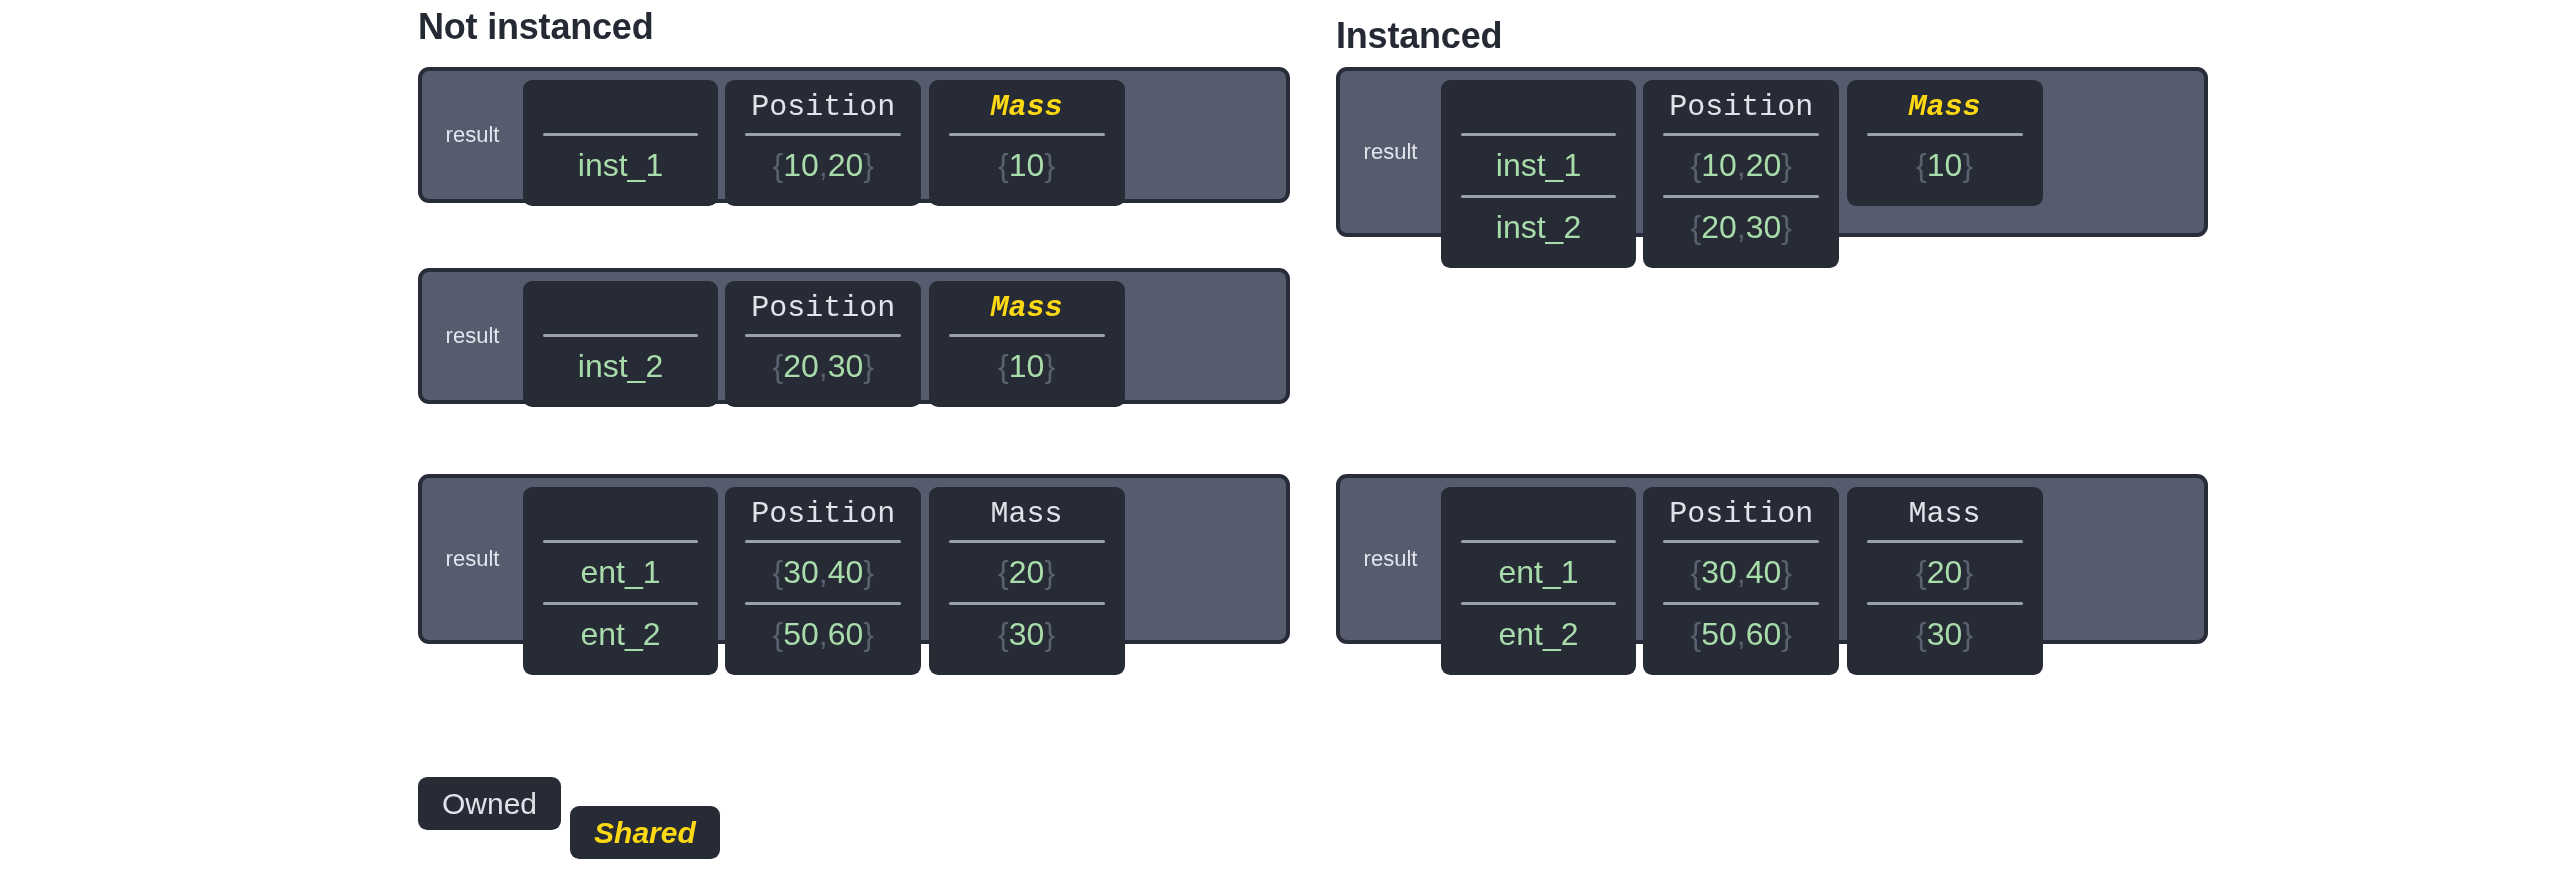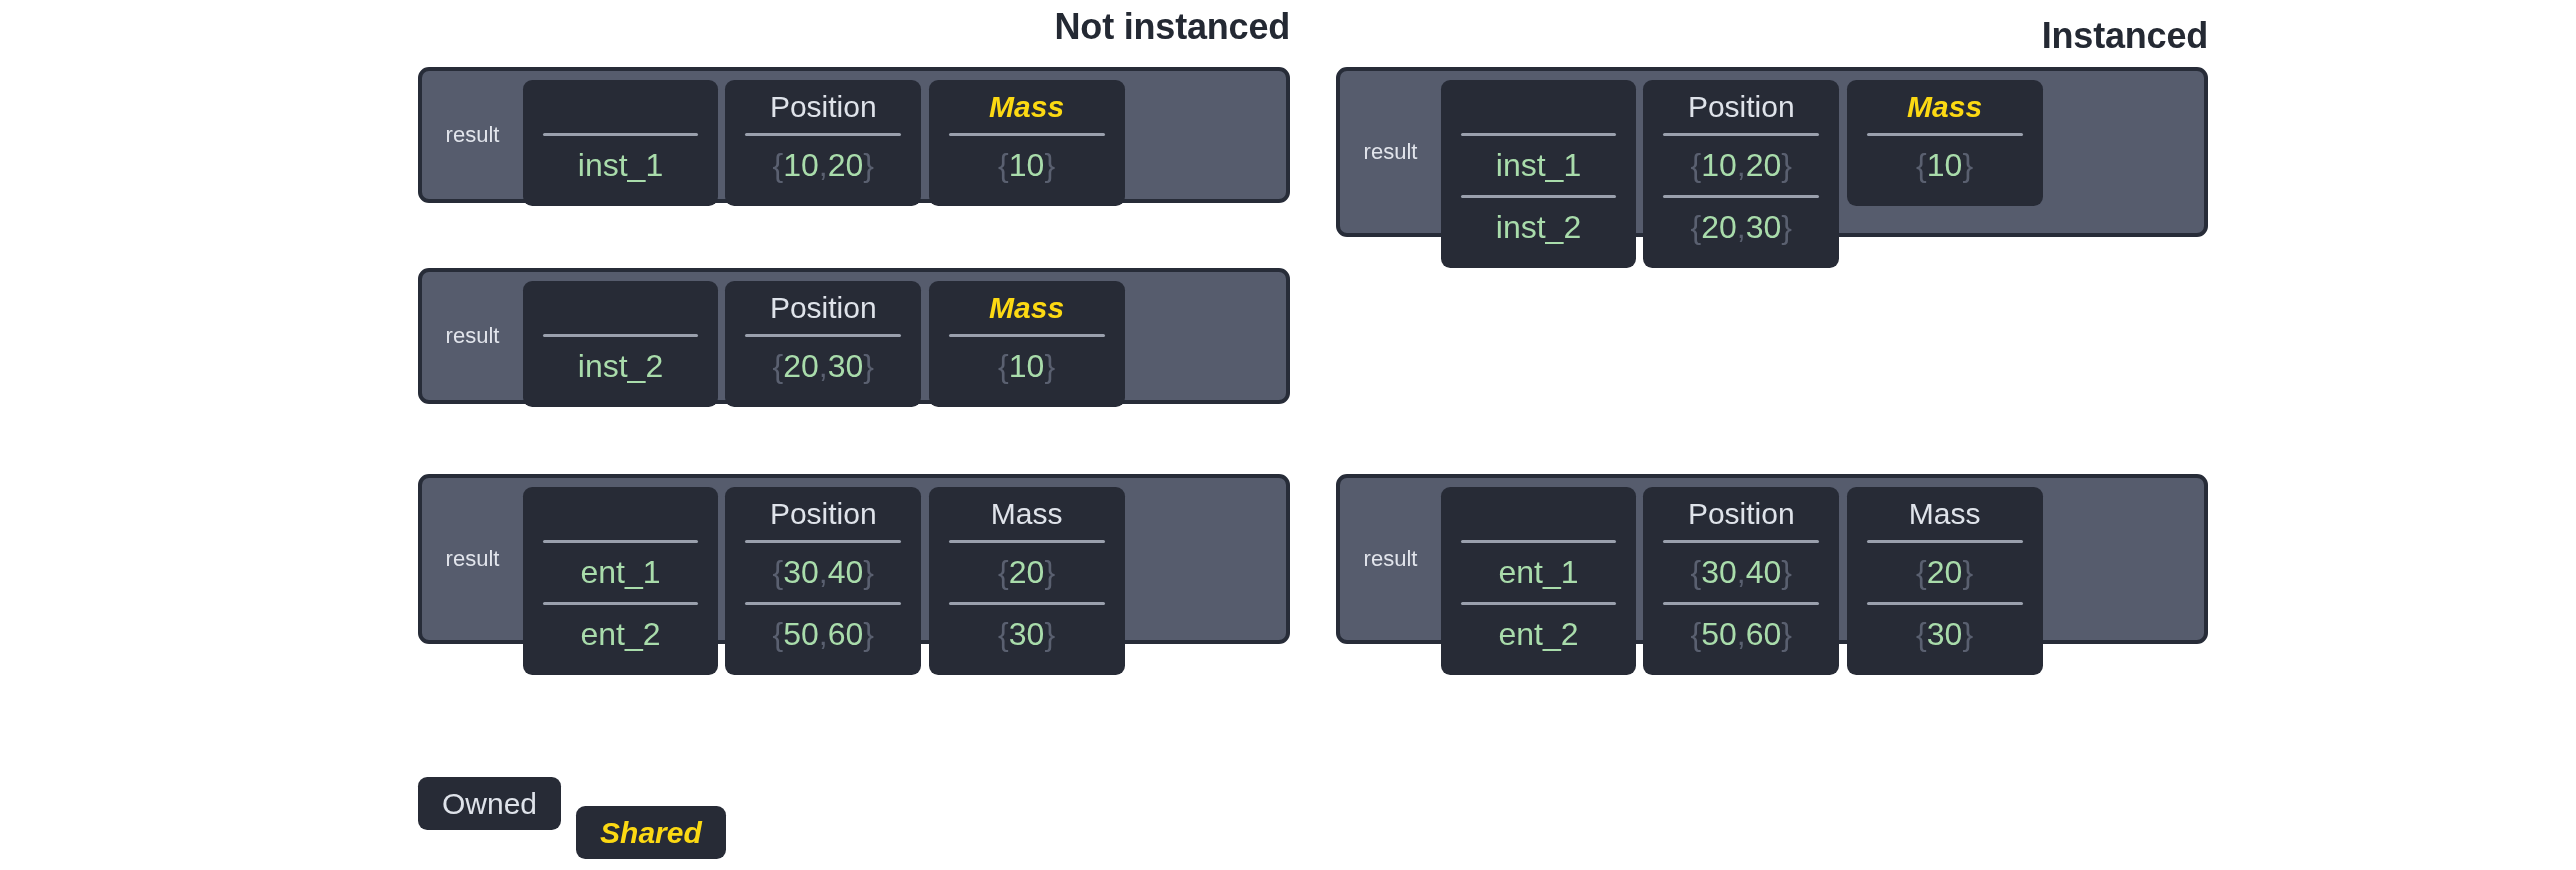--- a/index.html
+++ b/index.html
@@ -14,21 +14,21 @@
     position: relative;
     overflow: hidden;
   }
 
   
   .col-title {
     position: absolute;
     font-size: 36px;
     font-weight: bold;
     color: #242933;
-    text-align: right;
+    text-align: left;
     letter-spacing: -0.2px;
     white-space: nowrap;
   }
   #title-left  { left: 418px;  width: 872px;  top: 5.5px; }
   #title-right { left: 1336px; width: 872px;  top: 15px; }
 
   
   .tbl {
     position: absolute;
     box-sizing: border-box;
@@ -79,20 +79,21 @@
   
   .hdr {
     height: 53px;
     display: flex;
     align-items: center;
     justify-content: center;
     font-size: 30px;
     color: #dfe3ea;
     line-height: 1;
     white-space: nowrap;
+    font-family: Liberation Mono, monospace;
   }
   .hdr.empty { color: transparent; }
   .hdr.shared {
     color: #fcd913;
     font-style: italic;
     font-weight: bold;
   }
 
   
   .rule {
@@ -117,21 +118,21 @@
   .brace { color: #5a6070; }
   .comma { color: #5a6070; }
 
   
   .pad-b { height: 11px; flex: 0 0 auto; }
 
   
   .legend {
     position: absolute;
     display: flex;
-    gap: 15px;
+    gap: 9px;
     left: 418px;
     top: 777px;
   }
   .chip {
     background: #272b36;
     border-radius: 9.2px;
     height: 53px;
     min-width: 110px;
     padding: 0 24px;
     display: flex;

